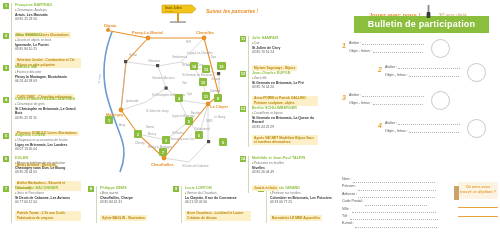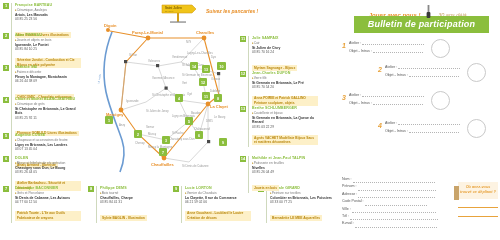--- a/index.html
+++ b/index.html
@@ -47,21 +47,20 @@
 
   
   .panel{position:absolute;left:340px;top:0;width:160px;height:233px;background:#fff;}
   .panel-top{position:absolute;left:0;top:3px;width:160px;text-align:center;}
   .jouez{color:#e8902a;font-size:6px;font-style:italic;font-weight:bold;}
   .trente{color:#c9a46a;font-size:5.5px;font-style:italic;}
   .bulletin{
     position:absolute;left:14px;top:16px;width:135px;height:17px;
     background:#8bbe3d;color:#fff;font-size:9px;font-weight:bold;
     line-height:17px;text-align:center;letter-spacing:.2px;
-    font-style:italic;
   }
   .pin{position:absolute;left:86px;top:5px;width:5px;height:14px;}
   .qline{position:absolute;height:20px;}
   .qline .qn{position:absolute;left:0;top:4px;color:#e8a33c;font-size:7px;
     font-weight:bold;font-style:italic;}
   .qline .qrow{position:absolute;left:7px;font-size:3.6px;color:#555;width:96px;}
   .qline .qrow .lab{display:inline-block;}
   .qline .dots{display:inline-block;border-bottom:.5px dotted #b5b5b5;
     height:4px;vertical-align:bottom;}
   .qline .circ{position:absolute;width:17px;height:17px;border:.7px solid #c9c9c9;

